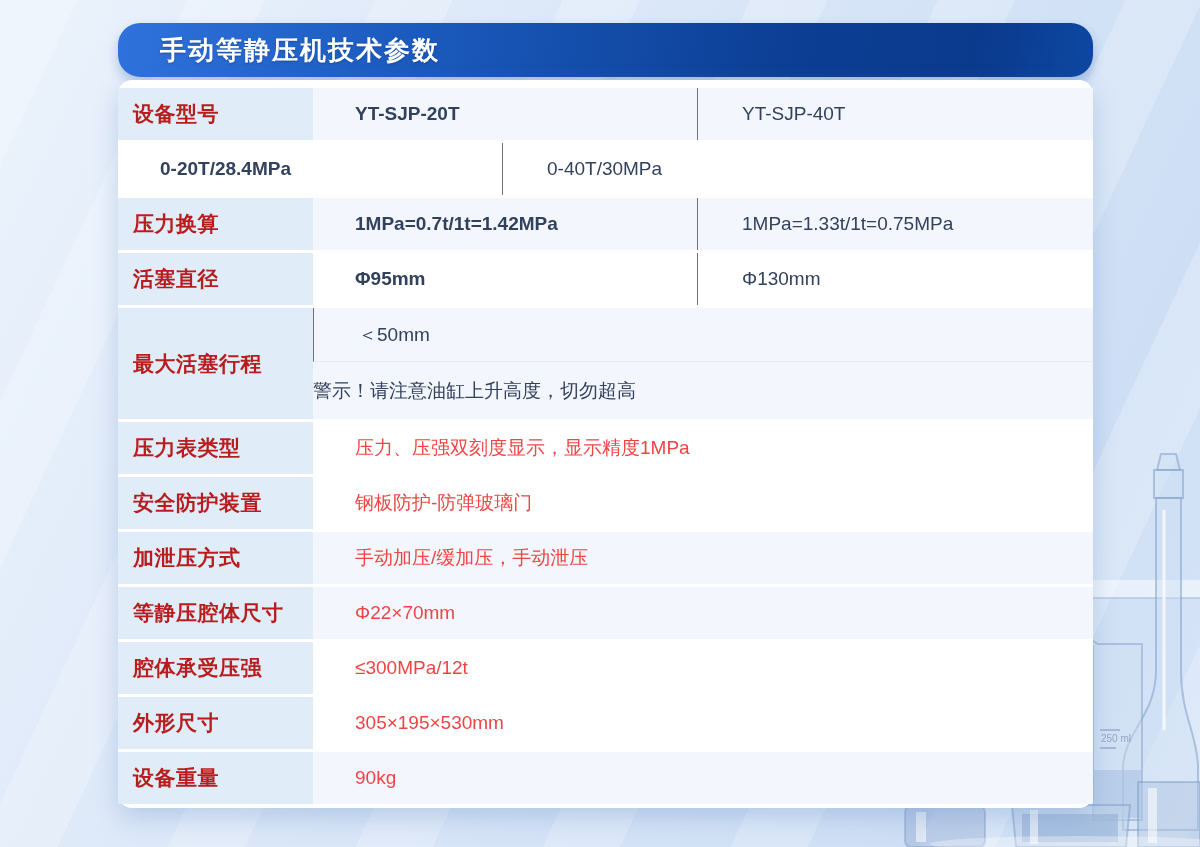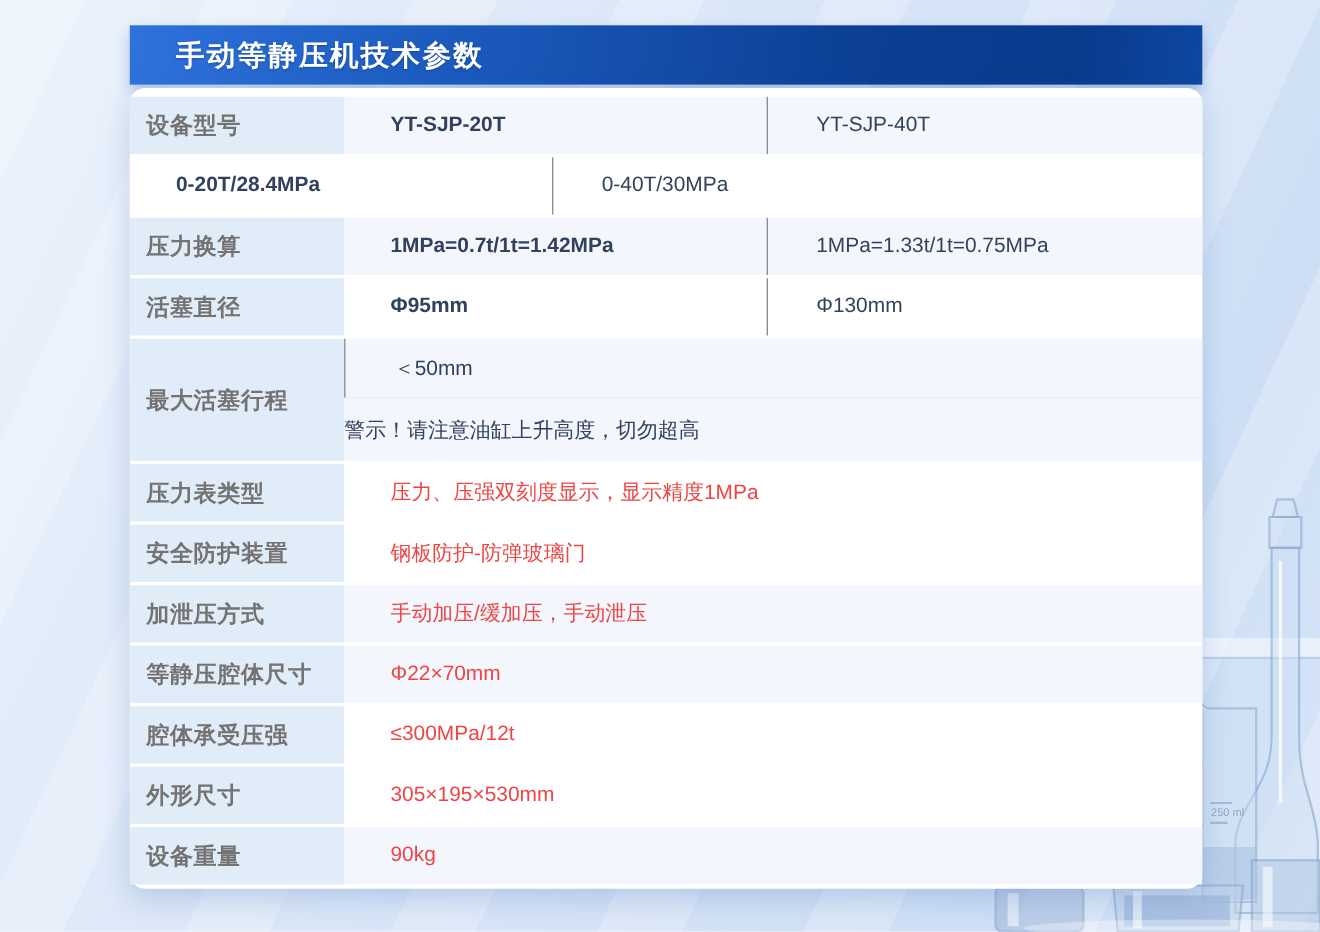--- a/index.html
+++ b/index.html
@@ -8,21 +8,21 @@
     font-family:"Liberation Sans",sans-serif;
     background:linear-gradient(115deg,#ecf3fc 0%,#dfeaf9 28%,#d6e4f7 55%,#cedff5 82%,#d7e5f8 100%);
   }
   .streaks{
     position:absolute;inset:0;pointer-events:none;
     background:repeating-linear-gradient(115deg,rgba(255,255,255,.22) 0 70px,rgba(255,255,255,0) 70px 170px);
   }
   
   .header-bar{
     position:absolute;left:118px;top:23px;width:975px;height:54px;
-    border-radius:0;
+    border-radius:22px;
     background:linear-gradient(95deg,#2f72dc 0%,#1c5cc0 28%,#0c3f95 68%,#0a3a8c 88%,#0d47a2 100%);
     box-shadow:0 6px 12px rgba(35,85,175,.30);
     display:flex;align-items:center;
   }
   .header-bar .title{
     color:#ffffff;font-size:26px;font-weight:bold;letter-spacing:2px;
     padding-left:42px;text-shadow:0 1px 2px rgba(0,30,90,.35);
   }
   
   .panel{
@@ -32,21 +32,21 @@
     padding:8px 0 4px 0;box-sizing:border-box;z-index:2;
   }
   .row{display:flex;height:52px;margin-bottom:3px;}
   .row:last-child{margin-bottom:0;}
   .row-tall{height:111px;}
   .label-cell{
     width:195px;flex:0 0 195px;background:#e1ecf9;
     display:flex;align-items:center;padding-left:15px;box-sizing:border-box;
   }
   .label-cell span{
-    color:#737373;font-size:21px;font-weight:bold;letter-spacing:.5px;white-space:nowrap;
+    color:#b91c1c;font-size:21px;font-weight:bold;letter-spacing:.5px;white-space:nowrap;
   }
   .vals{flex:1;display:flex;align-items:center;}
   .stripe-light .vals,.stripe-light .vals-tall{background:#f3f7fd;}
   .stripe-white .vals,.stripe-white .vals-tall{background:#ffffff;}
   .v1{width:384px;flex:0 0 384px;padding-left:42px;box-sizing:border-box;
       color:#32415c;font-size:19px;white-space:nowrap;font-weight:bold;}
   .v2{flex:1;padding-left:44px;border-left:1px solid #737373;
       color:#32415c;font-size:19px;white-space:nowrap;
       height:100%;display:flex;align-items:center;box-sizing:border-box;}
   .v-full{padding-left:42px;color:#ef4444;font-size:19px;white-space:nowrap;}

